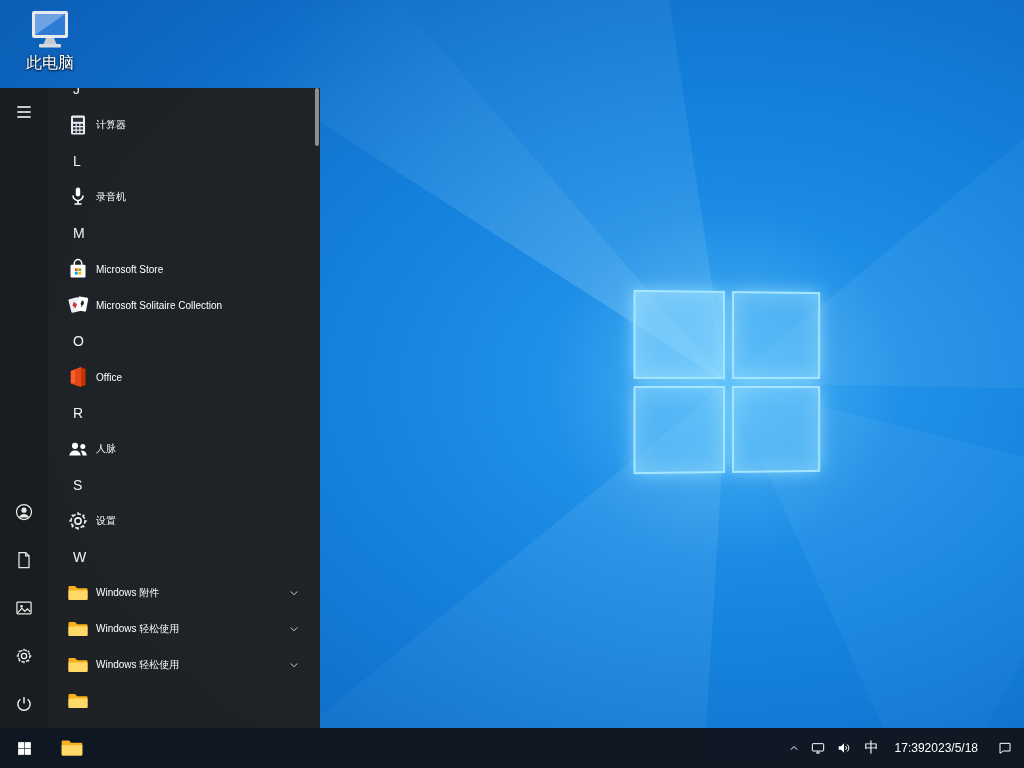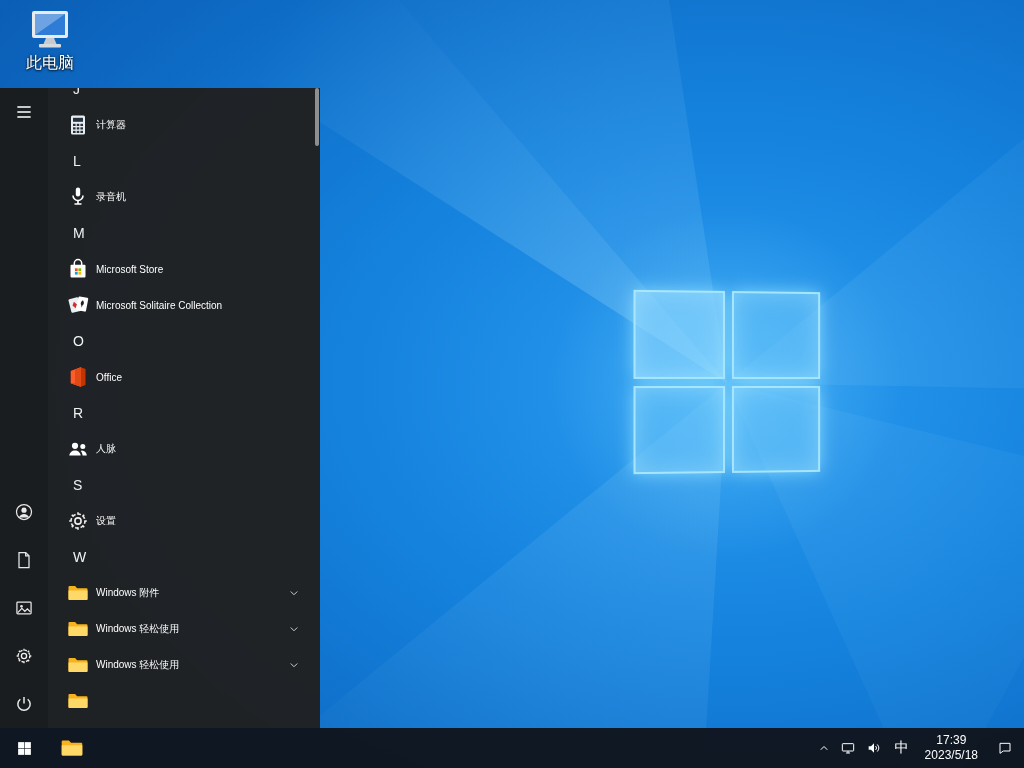--- a/index.html
+++ b/index.html
@@ -60,21 +60,21 @@
   .taskbar { position:absolute; left:0; bottom:0; width:1024px; height:40px;
     background: rgba(16,20,28,.96); z-index:10; display:flex; align-items:center; }
   .tb-btn { width:48px; height:40px; display:flex; align-items:center; justify-content:center; cursor:pointer; }
   .tb-btn svg { width:17px; height:17px; }
   .tb-btn.explorer svg { width:26px; height:26px; }
   .tray { margin-left:auto; height:100%; display:flex; align-items:center; }
   .tray-item { height:100%; display:flex; align-items:center; justify-content:center; padding:0 5px; cursor:pointer; color:#fff; }
   .tray-item svg { width:16px; height:16px; }
   .tray-item.small svg { width:12px; height:12px; }
   .ime { font-size:14px; padding:0 8px; }
-  .clock { flex-direction:column; line-height:1.25; font-size:12px; padding:0 8px; text-align:center; }
+  .clock { flex-direction:row; line-height:1.25; font-size:12px; padding:0 8px; text-align:center; }
   .action-center { padding:0 11px; }
 </style>
 </head>
 <body>
 
 <div class="wallpaper">
   <div class="beam beam1"></div>
   <div class="beam beam2"></div>
   <div class="beam beam3"></div>
   <div class="beam beam4"></div>

